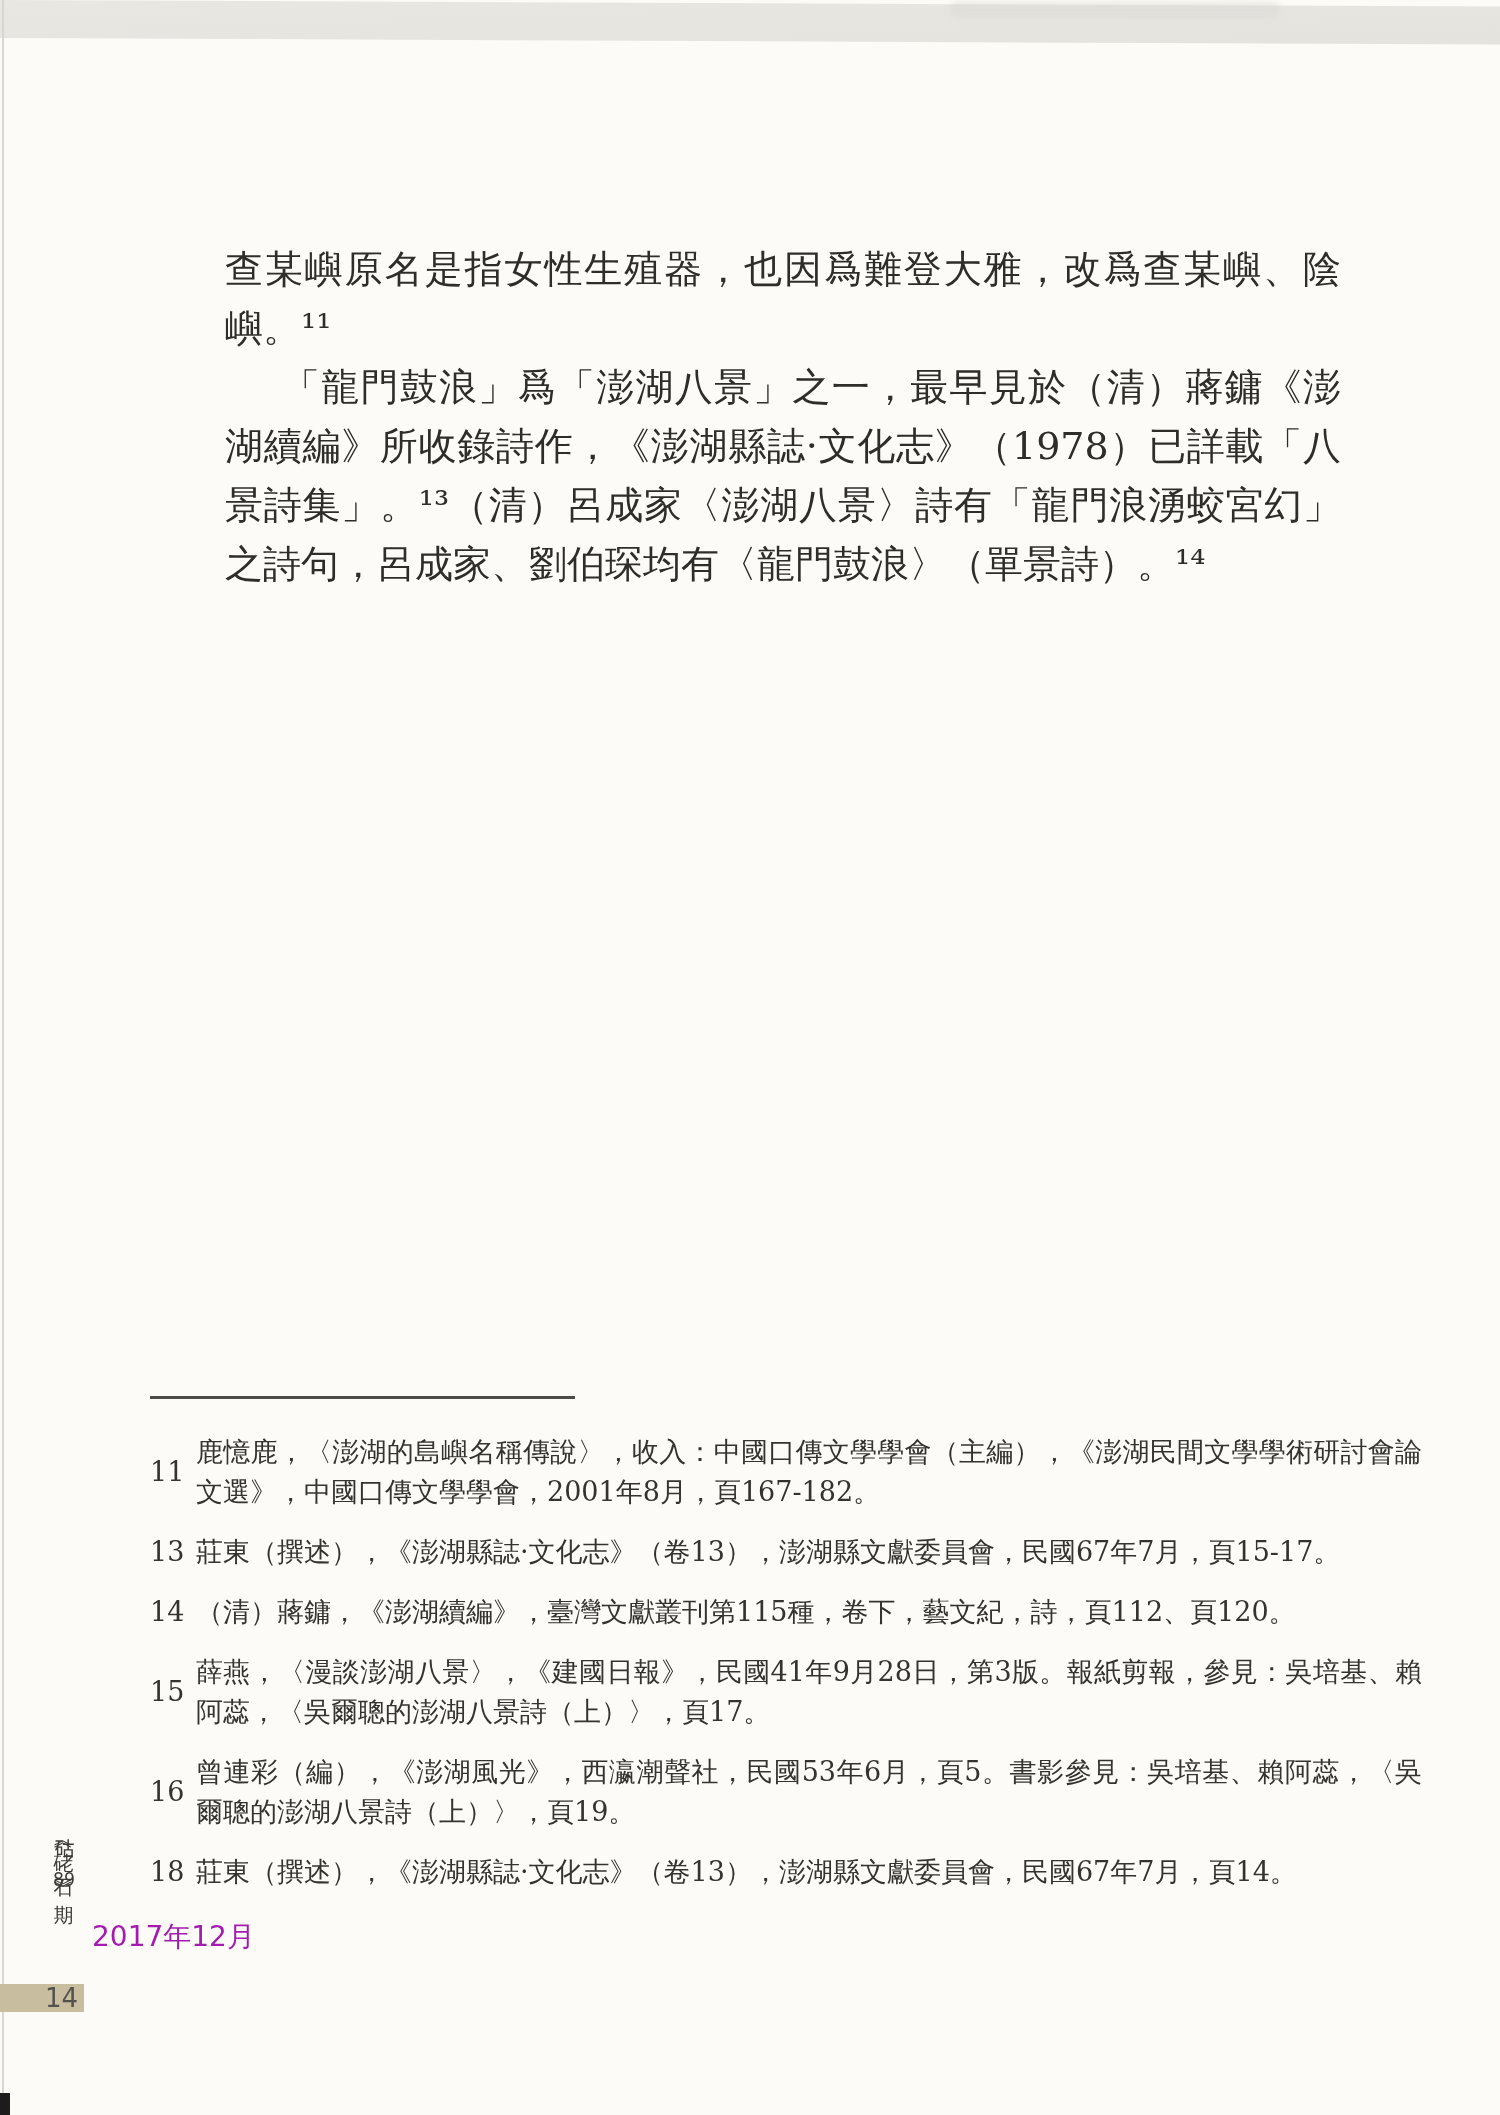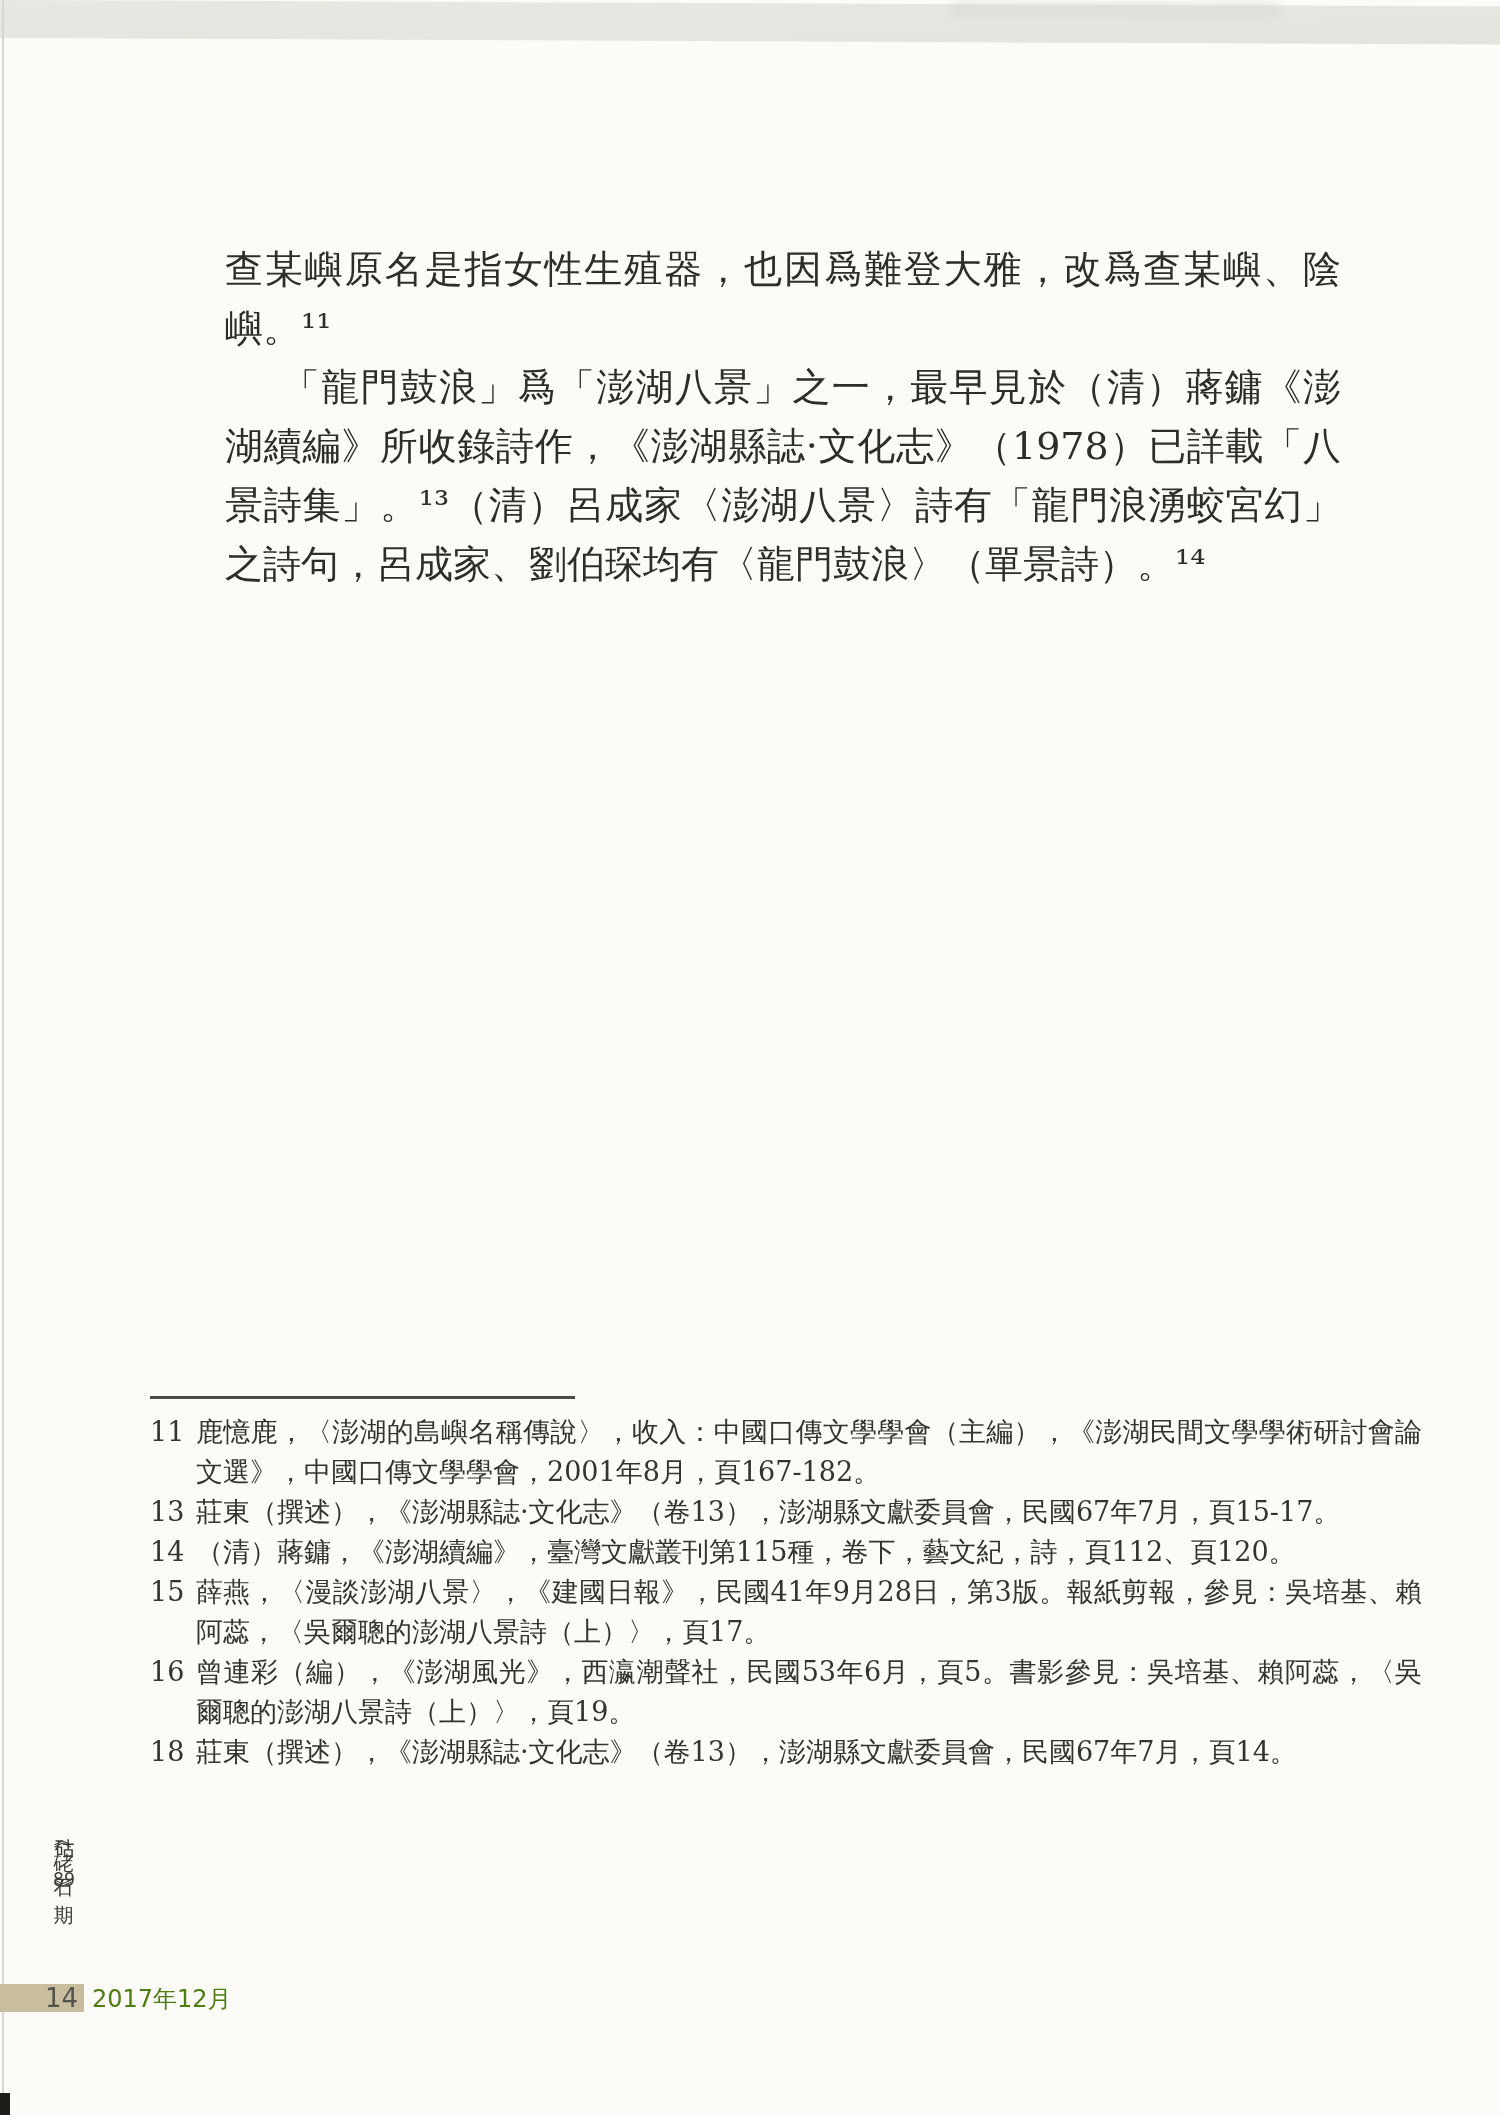--- a/index.html
+++ b/index.html
@@ -70,21 +70,21 @@
   }
   .footnotes {
     position: absolute;
     left: 150px; top: 1412px;
     width: 1272px;
     font-size: 27px;
     line-height: 40px;
     color: #343330;
     font-family: "DejaVu Serif", "Liberation Serif", serif;
   }
-  .fn { display: flex; align-items: flex-start; }
+  .fn { display: flex; align-items: center; margin-top: 20px; }
   .fn-num { flex: 0 0 46px; }
   .fn-text { flex: 1 1 auto; text-align: justify; text-justify: inter-ideograph; }
 
   
   .spine {
     position: absolute;
     left: 50px; top: 1834px;
     writing-mode: vertical-rl;
     text-orientation: upright;
     font-size: 20px;
@@ -107,24 +107,24 @@
     left: 0; top: 1983px;
     width: 78px;
     text-align: right;
     font-size: 26px;
     line-height: 30px;
     color: #53524d;
     font-family: "DejaVu Sans", "Liberation Sans", sans-serif;
   }
   .issue-date {
     position: absolute;
-    left: 92px; top: 1985px;
-    font-size: 24px;
+    left: 92px; top: 1923px;
+    font-size: 28px;
     line-height: 28px;
-    color: #4d7c0f;
+    color: #a21caf;
     font-family: "DejaVu Sans", "Liberation Sans", sans-serif;
   }
 </style>
 </head>
 <body>
 
 <div class="page">
 
   <div class="top-band"></div>
   <div class="top-smudge"></div>

